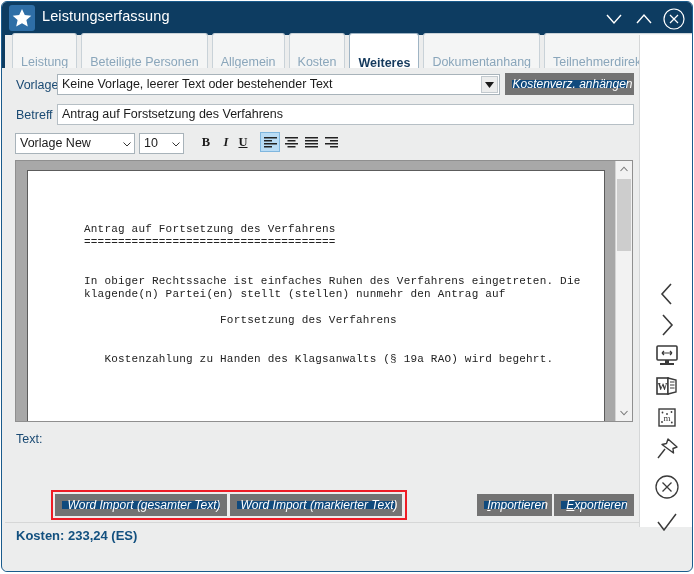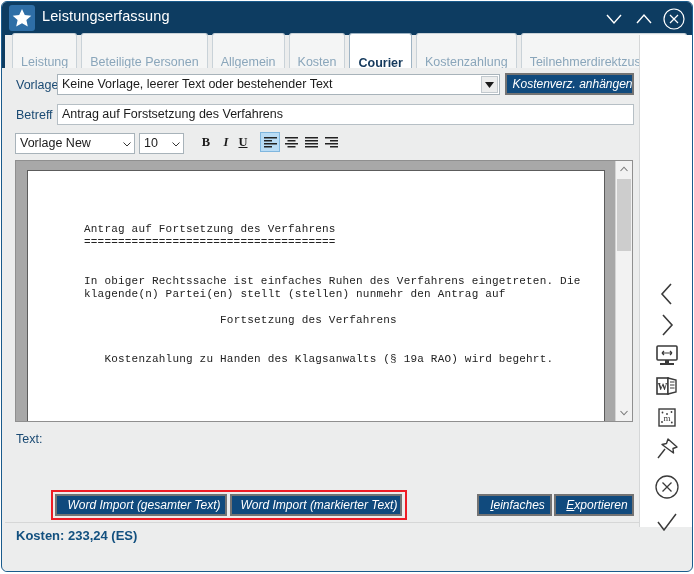--- a/index.html
+++ b/index.html
@@ -153,21 +153,21 @@
     right: 1px; top: 1px;
     width: 17px; height: 17px;
     background: #eceded;
     border: 1px solid #c2c9ce;
     box-sizing: border-box;
     display: flex; align-items: center; justify-content: center;
   }
   .btn-dark {
     position: absolute;
     background: #104a7d;
-    border: 2px solid #737373;
+    border: 7px solid #737373;
     color: #ffffff;
     font-size: 12px;
     font-style: italic;
     box-sizing: border-box;
     display: flex;
     align-items: center;
     justify-content: center;
     white-space: nowrap;
     cursor: default;
     padding-left: 6px;
@@ -386,22 +386,22 @@
         </div>
       </div>
     </div>
 
     <div class="tabstrip">
       <div class="tabstrip-inner">
         <div class="tab">Leistung</div>
         <div class="tab">Beteiligte Personen</div>
         <div class="tab">Allgemein</div>
         <div class="tab">Kosten</div>
-        <div class="tab active">Courier</div>
-        <div class="tab">Kostenzahlung</div>
+        <div class="tab active">Weiteres</div>
+        <div class="tab">Dokumentanhang</div>
         <div class="tab">Teilnehmerdirektzustellung</div>
       </div>
     </div>
 
     <div class="body-area">
 
       <div class="lbl lbl-vorlage">Vorlage</div>
       <div class="combo">
         <div class="combo-val">Keine Vorlage, leerer Text oder bestehender Text</div>
         <div class="combo-arrow">
@@ -500,21 +500,21 @@
         </div>
       </div>
 
       <div class="lbl lbl-text">Text:</div>
       <div class="btn-dark btn-wordimport2">Word Import (markierter Text)</div>
       <div class="btn-dark btn-wordimport1">Word Import (gesamter Text)</div>
       <div class="redbox"></div>
 
       <div class="btn-dark btn-importieren">
           <span class="acc">I</span>
-          <span>einfaches</span>
+          <span>mportieren</span>
         </div>
       <div class="btn-dark btn-exportieren">
           <span class="acc">E</span>
           <span>xportieren</span>
         </div>
 
       <div class="sep-line"></div>
       <div class="kosten">Kosten: 233,24 (ES)</div>
     </div>
 

